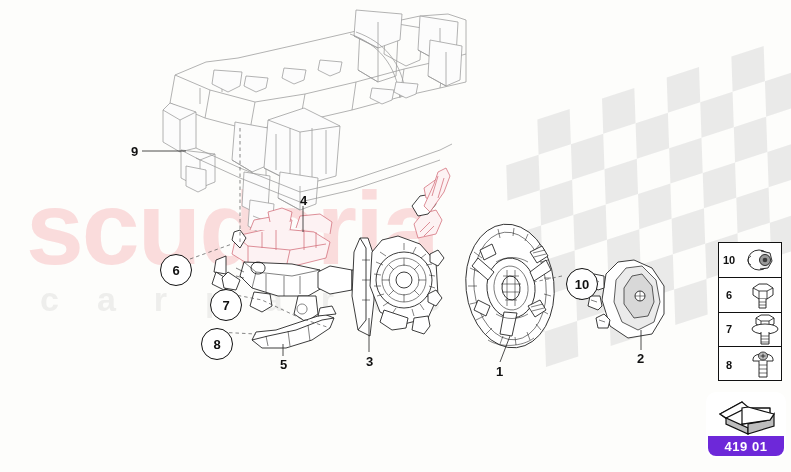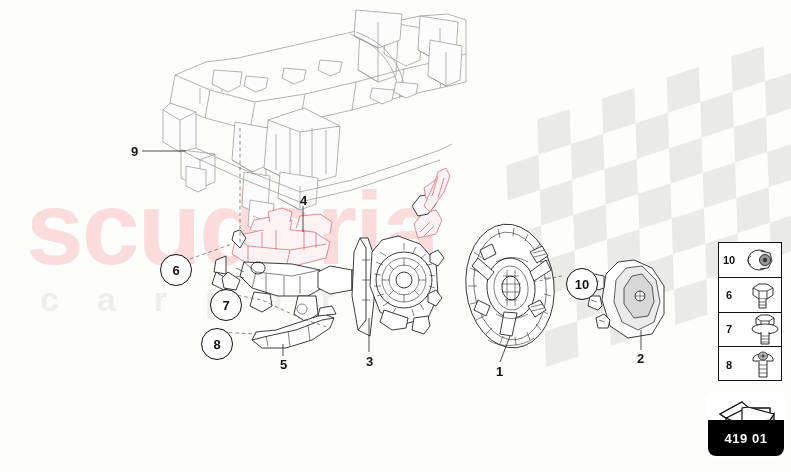--- a/index.html
+++ b/index.html
@@ -56,21 +56,21 @@
   .lico{flex:1;height:100%;position:relative;}
 
   
   .badge{
     position:absolute;left:707px;top:393px;width:76px;height:62px;
     border-radius:9px;background:#fff;border:1px solid #fff;
     overflow:hidden;box-shadow:0 0 0 1px #fff;
   }
   .badge-art{position:absolute;left:0;top:0;width:76px;height:42px;background:#fff;}
   .badge-bar{
-    position:absolute;left:0;bottom:0;width:76px;height:36px;background:#000000;
+    position:absolute;left:0;bottom:0;width:76px;height:20px;background:#6d28d9;
     color:#fff;font-size:13px;font-weight:700;letter-spacing:.5px;
     display:flex;align-items:center;justify-content:center;margin-top:47px;
   }
 </style>
 </head>
 <body>
 
 <div id="stage">
 
   <div class="wm-main">scuderia</div>

